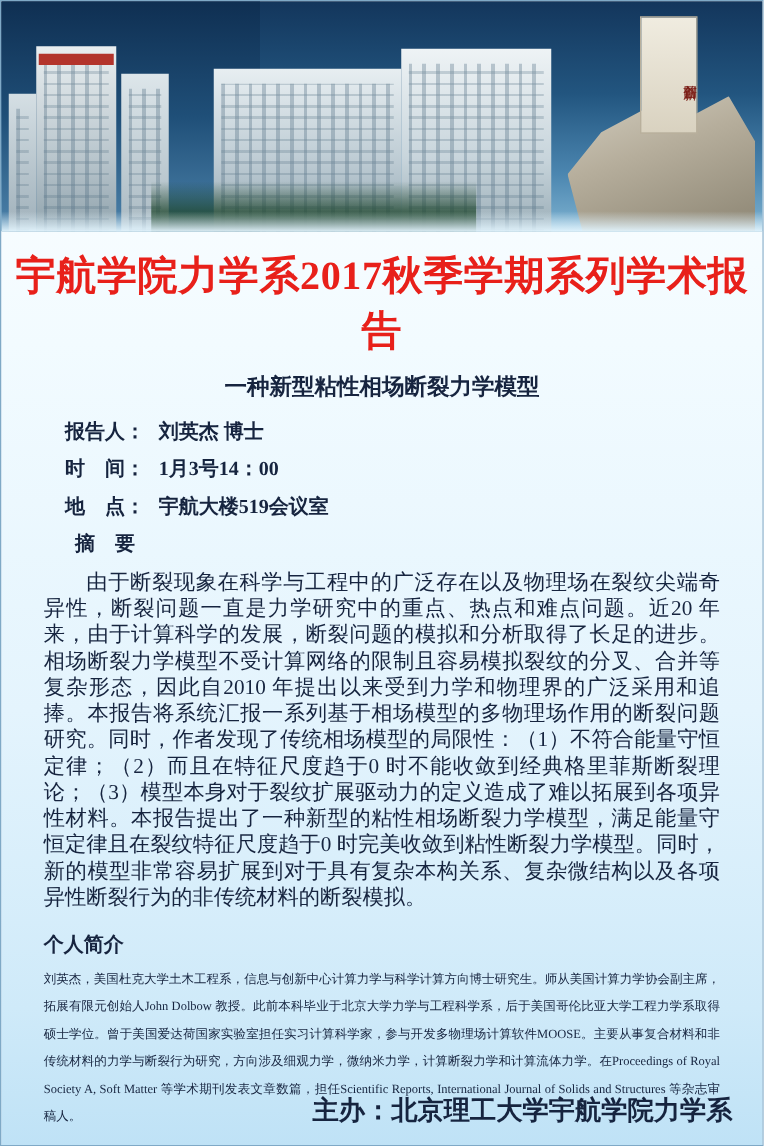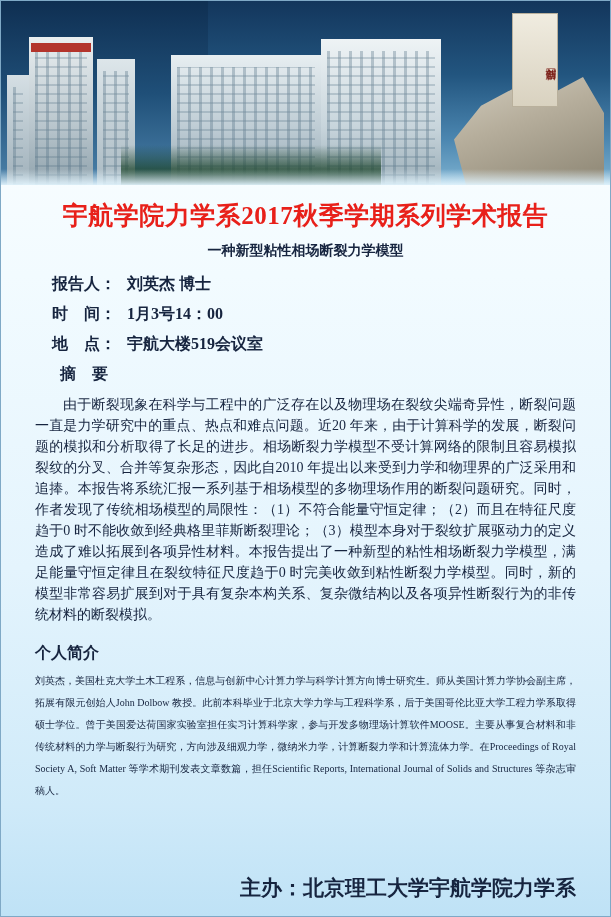--- a/index.html
+++ b/index.html
@@ -108,30 +108,30 @@
   .banner-fade {
     position: absolute;
     left: 0; right: 0; bottom: 0; height: 16px;
     background: linear-gradient(180deg, rgba(255,255,255,0) 0%, rgba(226,244,253,.95) 100%);
   }
 
   
   .title-main {
     margin: 14px 0 0 0;
     text-align: center;
-    font-size: 25px;
+    font-size: 32px;
     font-weight: bold;
     color: #e8201a;
     letter-spacing: 0.5px;
     font-family: "Liberation Serif", serif;
   }
   .title-sub {
     margin: 10px 0 0 0;
     text-align: center;
-    font-size: 14px;
+    font-size: 18px;
     font-weight: bold;
     color: #16243f;
   }
 
   
   .info {
     margin: 14px 40px 0 40px;
   }
   .info-row {
     display: flex;
@@ -147,21 +147,21 @@
     flex: none;
     letter-spacing: 0px;
   }
   .info-value {
     font-weight: bold;
   }
 
   
   .body-text {
     margin: 6px 34px 0 34px;
-    font-size: 14px;
+    font-size: 17px;
     line-height: 21px;
     color: #16243f;
     text-align: justify;
     text-justify: inter-ideograph;
     text-indent: 2em;
   }
   .section-head {
     margin: 18px 34px 6px 34px;
     font-size: 16px;
     font-weight: bold;
@@ -172,21 +172,21 @@
     font-size: 10px;
     line-height: 22px;
     color: #16243f;
     text-align: justify;
     text-justify: inter-ideograph;
   }
 
   
   .footer {
     position: absolute;
-    left: 0; right: 34px;
+    left: 0; right: 24px;
     bottom: 14px;
     text-align: right;
     font-size: 21px;
     font-weight: bold;
     color: #16243f;
   }
 </style>
 </head>
 <body>
 

